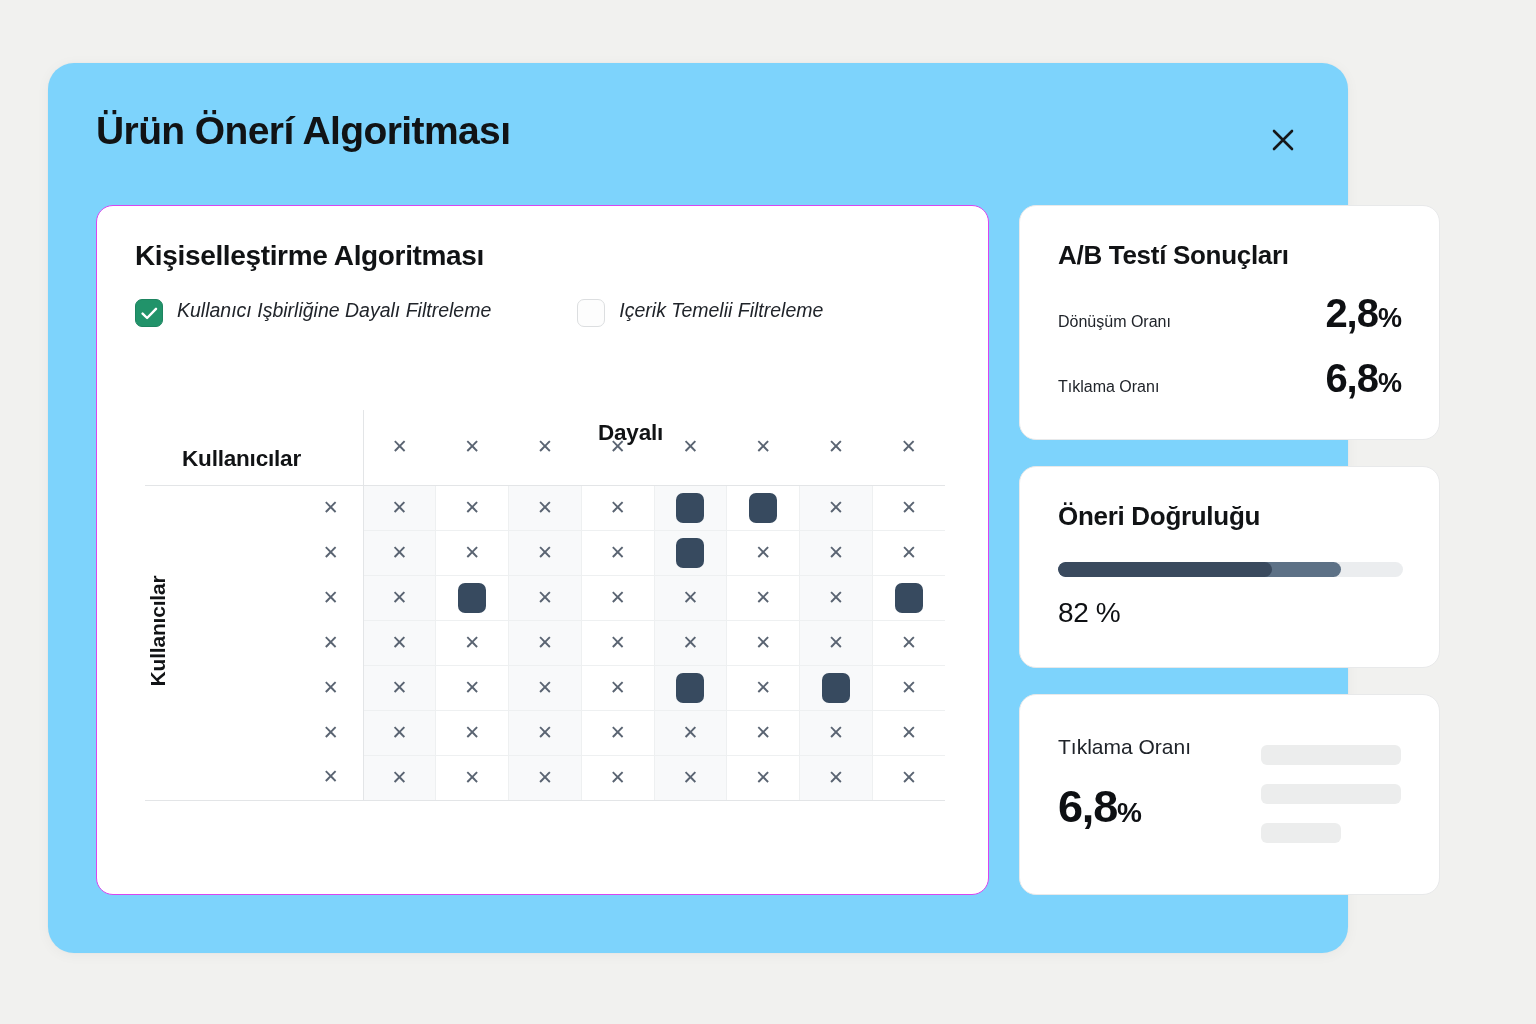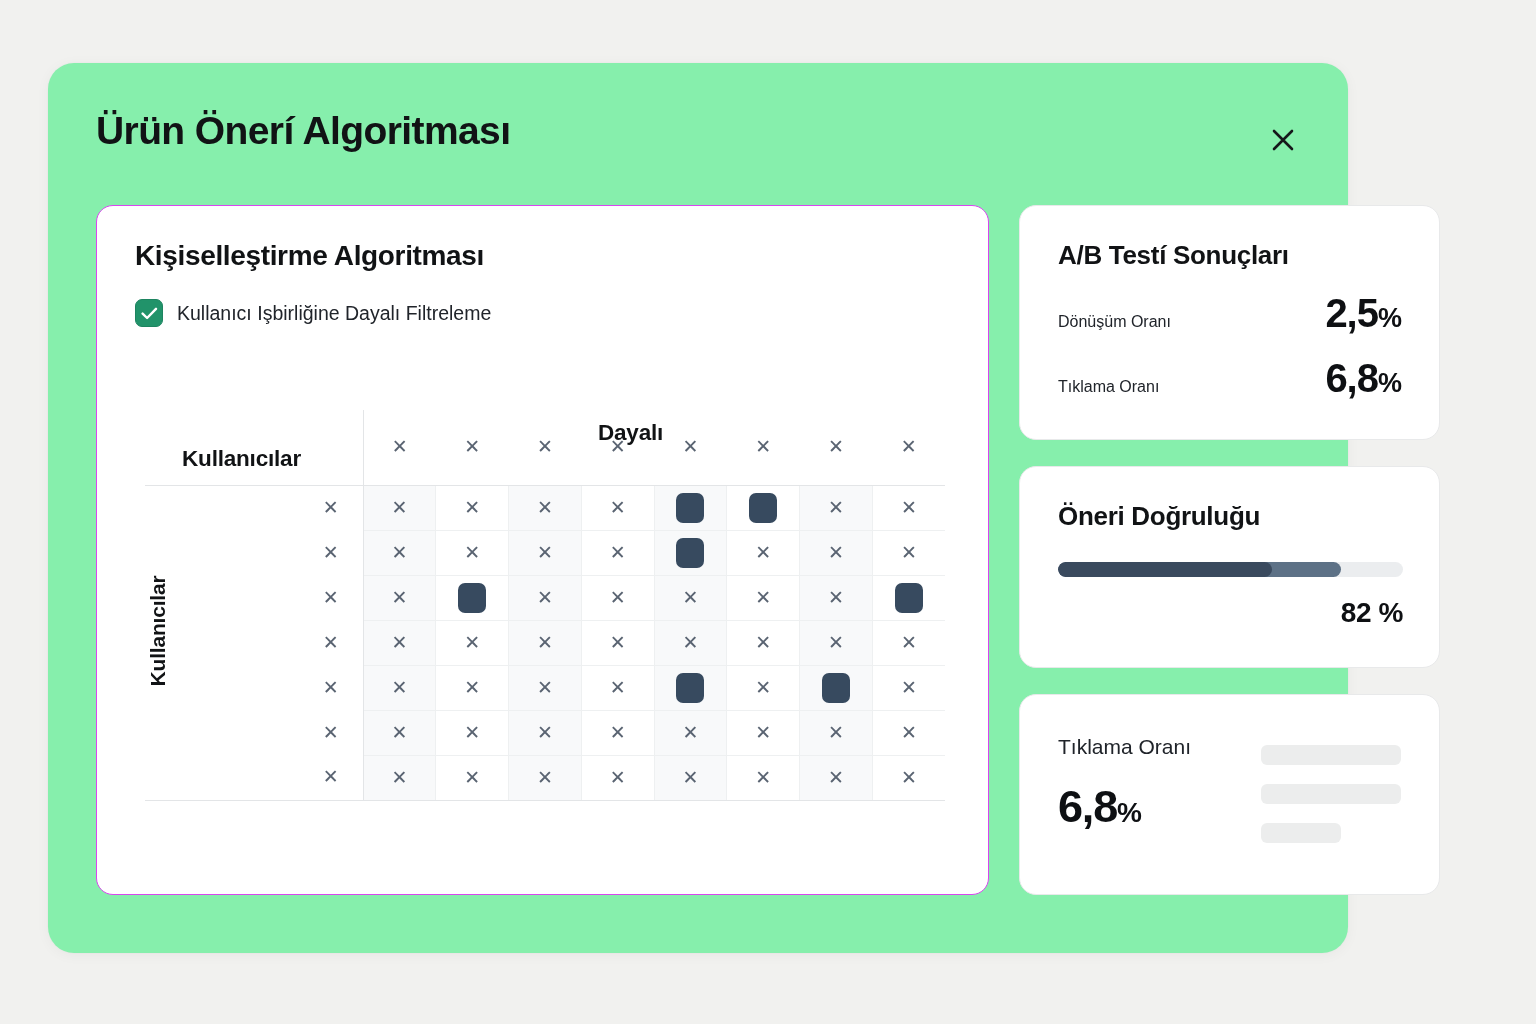--- a/index.html
+++ b/index.html
@@ -17,21 +17,21 @@
     -webkit-font-smoothing: antialiased;
   }
 
   
   .dialog {
     position: absolute;
     left: 48px;
     top: 63px;
     width: 1300px;
     height: 890px;
-    background: #86efac;
+    background: #7dd3fc;
     border-radius: 26px;
     box-shadow: 0 2px 14px rgba(0,0,0,0.045), 0 0 0 1px rgba(0,0,0,0.012);
   }
 
   .dialog-header {
     position: absolute;
     left: 0; top: 0; right: 0;
     height: 140px;
   }
 
@@ -105,22 +105,23 @@
   }
 
   .control-row {
     display: flex;
     align-items: center;
     margin-bottom: 22px;
   }
 
   .control {
     display: flex;
-    align-items: center;
+    align-items: flex-start;
     cursor: pointer;
+    font-style: italic;
   }
 
   .control-label {
     font-size: 19.5px;
     color: #20242a;
     white-space: nowrap;
   }
 
   
   .checkbox {
@@ -341,23 +342,23 @@
     background: #5d7186;
   }
   .progress-fill {
     position: absolute;
     left: 0; top: 0; bottom: 0;
     border-radius: 8px;
     background: #3a4a5e;
   }
   .progress-value {
     margin-top: 20px;
-    text-align: right;
+    text-align: left;
     font-size: 28px;
-    font-weight: 700;
+    font-weight: 400;
     letter-spacing: -0.4px;
     color: #0e1013;
     width: 345px;
   }
 
   
   .ctr-grid {
     display: flex;
     justify-content: space-between;
     align-items: flex-start;
@@ -415,20 +416,24 @@
 
         <div class="control">
           <span class="checkbox checked">
             <svg width="17" height="13" viewBox="0 0 17 13" fill="none" aria-hidden="true">
               <path d="M1.6 6.6 L6.1 11 L15 1.8" stroke="#ffffff" stroke-width="2.4" stroke-linecap="round" stroke-linejoin="round"></path>
             </svg>
           </span>
           <span class="control-label">Kullanıcı Işbirliğine Dayalı Filtreleme</span>
         </div>
 
+        <div class="control spacer">
+          <span class="checkbox unchecked"></span>
+          <span class="control-label">Içerik Temelii Filtreleme</span>
+        </div>
 
       </div>
 
 
       <div class="matrix-wrap">
 
         <div class="axis-label-y">
           <span>Kullanıcılar</span>
         </div>
 
@@ -548,21 +553,21 @@
     </div>
 
     <div class="right-column">
 
       <div class="card card-ab">
         <div class="card-title">A/B Testí Sonuçları</div>
 
         <div class="metric-row">
           <span class="metric-name">Dönüşüm Oranı</span>
           <span class="metric-value">
-            <span>2,5</span><span class="unit">%</span>
+            <span>2,8</span><span class="unit">%</span>
           </span>
         </div>
 
         <div class="metric-row">
           <span class="metric-name">Tıklama Oranı</span>
           <span class="metric-value">
             <span>6,8</span><span class="unit">%</span>
           </span>
         </div>
       </div>

